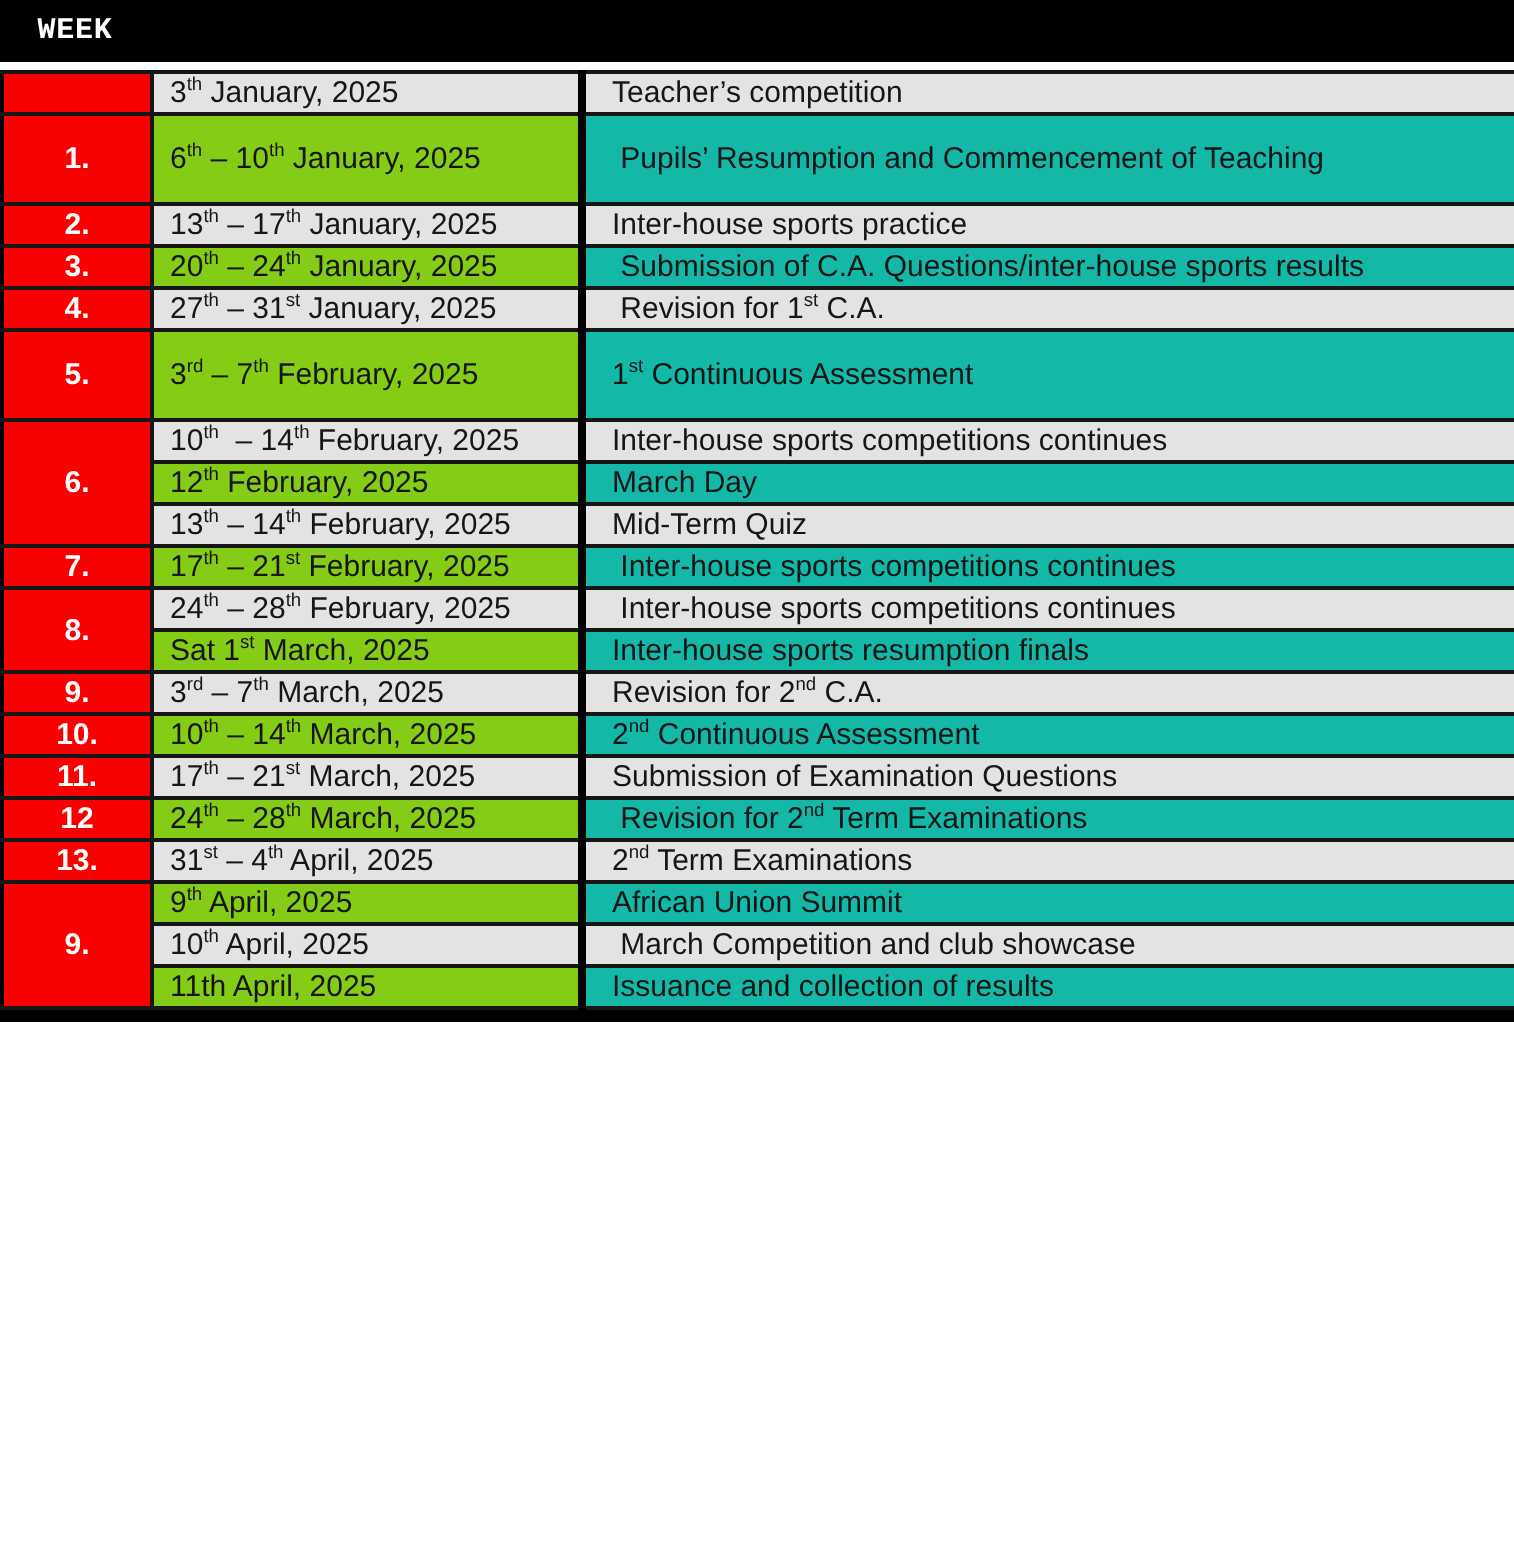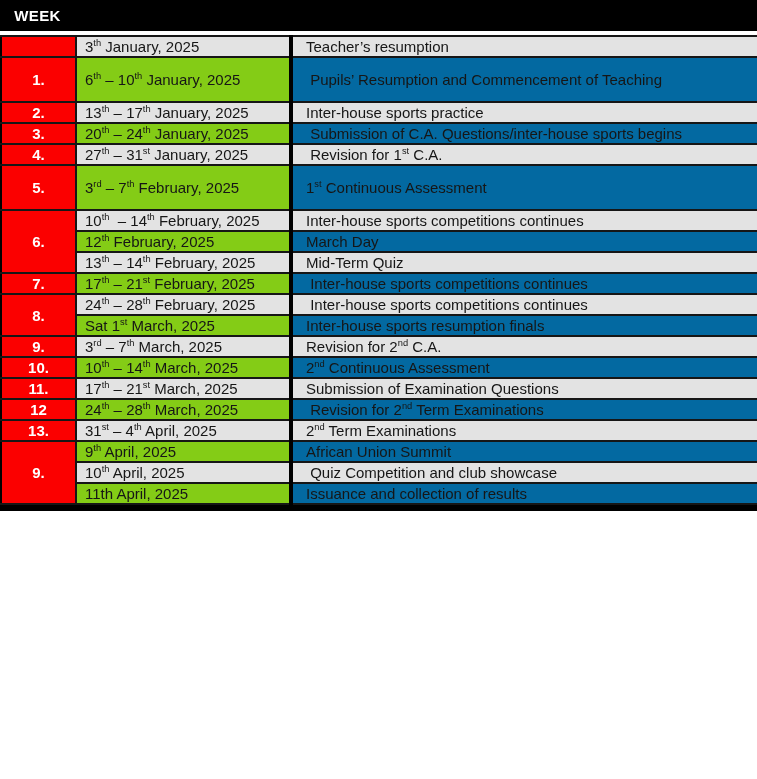--- a/index.html
+++ b/index.html
@@ -16,21 +16,21 @@
     display: grid;
     grid-template-columns: 75px 215px 467px;
     align-items: center;
     height: 31px;
     background: #000000;
     color: #ffffff;
     font-weight: bold;
     font-size: 15px;
     margin-bottom: 4px;
   }
-  .head-bar span { text-align: center; letter-spacing: 0.4px; }
+  .head-bar span { text-align: center; letter-spacing: 0.4px; font-family: Liberation Mono, monospace; }
 
   table.schedule {
     border-collapse: collapse;
     width: 757px;
     table-layout: fixed;
   }
   col.c-week { width: 75px; }
   col.c-date { width: 215px; }
   col.c-act  { width: 467px; }
 
@@ -55,21 +55,21 @@
   td.date {
     padding: 0 4px 0 8px;
     white-space: pre-wrap;
     background: #84cc16;
   }
   td.act {
     border-left: 4px solid #000000;
     border-right: 2px solid #000000;
     padding: 0 4px 0 13px;
     white-space: pre-wrap;
-    background: #0369a1;
+    background: #14b8a6;
   }
   tr.gray td.date, tr.gray td.act { background: #e3e3e3; }
 
   sup { font-size: 62%; line-height: 0; }
 
   .bottom-bar {
     width: 757px;
     height: 6px;
     background: #000000;
   }
@@ -86,36 +86,36 @@
   <table class="schedule">
     <colgroup>
       <col class="c-week">
       <col class="c-date">
       <col class="c-act">
     </colgroup>
     <tbody id="rows">
         <tr class="gray">
           <td class="week"></td>
           <td class="date">3<sup>th</sup> January, 2025</td>
-          <td class="act">Teacher’s resumption</td>
+          <td class="act">Teacher’s competition</td>
         </tr>
         <tr class="white tall">
           <td class="week">1.</td>
           <td class="date">6<sup>th</sup> – 10<sup>th</sup> January, 2025</td>
           <td class="act"> Pupils’ Resumption and Commencement of Teaching</td>
         </tr>
         <tr class="gray">
           <td class="week">2.</td>
           <td class="date">13<sup>th</sup> – 17<sup>th</sup> January, 2025</td>
           <td class="act">Inter-house sports practice</td>
         </tr>
         <tr class="white">
           <td class="week">3.</td>
           <td class="date">20<sup>th</sup> – 24<sup>th</sup> January, 2025</td>
-          <td class="act"> Submission of C.A. Questions/inter-house sports begins</td>
+          <td class="act"> Submission of C.A. Questions/inter-house sports results</td>
         </tr>
         <tr class="gray">
           <td class="week">4.</td>
           <td class="date">27<sup>th</sup> – 31<sup>st</sup> January, 2025</td>
           <td class="act"> Revision for 1<sup>st</sup> C.A.</td>
         </tr>
         <tr class="white tall">
           <td class="week">5.</td>
           <td class="date">3<sup>rd</sup> – 7<sup>th</sup> February, 2025</td>
           <td class="act">1<sup>st</sup> Continuous Assessment</td>
@@ -172,21 +172,21 @@
           <td class="date">31<sup>st</sup> – 4<sup>th</sup> April, 2025</td>
           <td class="act">2<sup>nd</sup> Term Examinations</td>
         </tr>
         <tr class="white">
           <td class="week" rowspan="3">9.</td>
           <td class="date">9<sup>th</sup> April, 2025</td>
           <td class="act">African Union Summit</td>
         </tr>
         <tr class="gray">
           <td class="date">10<sup>th</sup> April, 2025</td>
-          <td class="act"> Quiz Competition and club showcase</td>
+          <td class="act"> March Competition and club showcase</td>
         </tr>
         <tr class="white">
           <td class="date">11th April, 2025</td>
           <td class="act">Issuance and collection of results</td>
         </tr>
       </tbody>
   </table>
 
   <div class="bottom-bar"></div>
 

